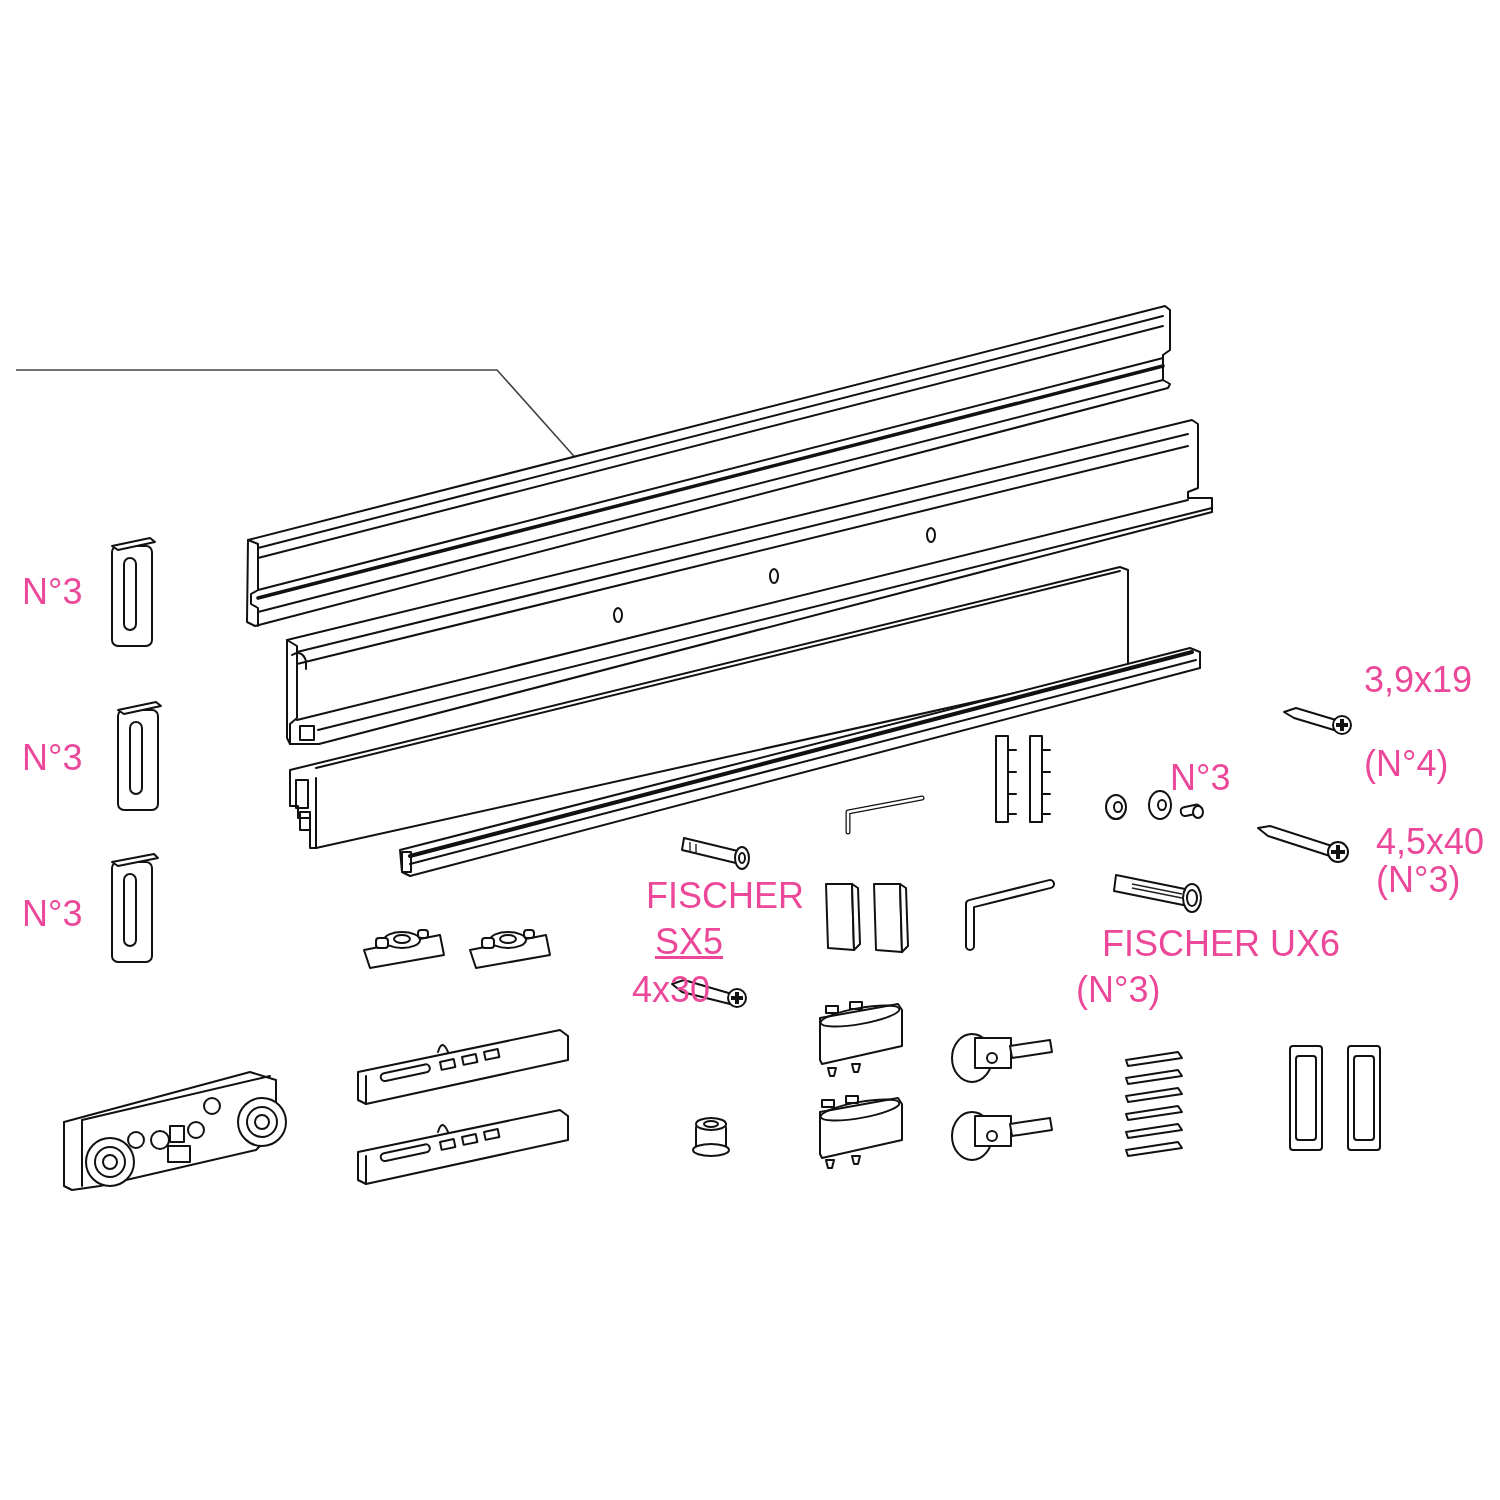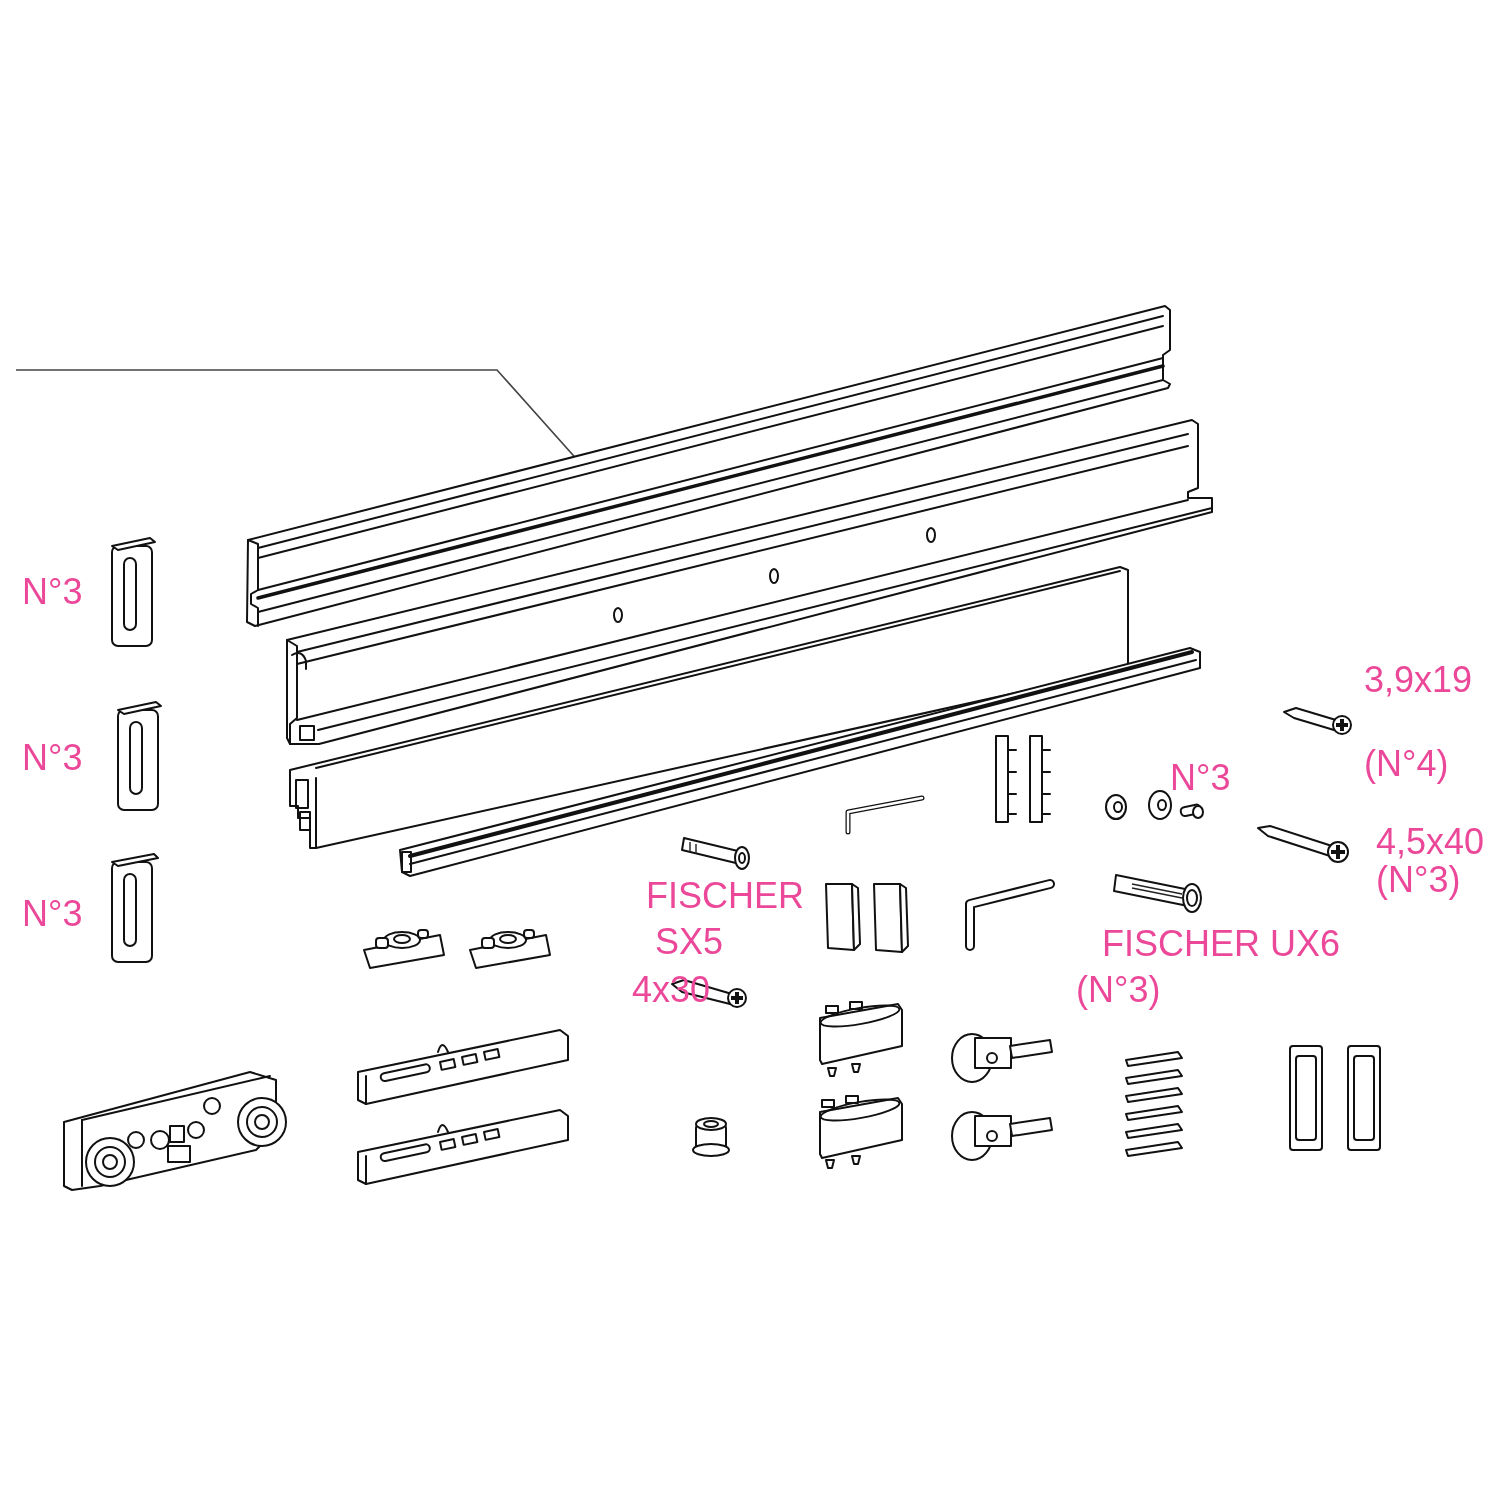--- a/index.html
+++ b/index.html
@@ -260,19 +260,19 @@
 
   <div class="lbl red" style="left:1364px;top:662px;">3,9x19</div>
   <div class="lbl red" style="left:1364px;top:746px;">(N°4)</div>
 
   <div class="lbl red" style="left:1170px;top:760px;">N°3</div>
 
   <div class="lbl red" style="left:1376px;top:824px;">4,5x40</div>
   <div class="lbl red" style="left:1376px;top:862px;">(N°3)</div>
 
   <div class="lbl red center" style="left:604px;top:878px;width:170px;margin-left:36px;">FISCHER</div>
-  <div class="lbl red center" style="left:604px;top:924px;width:170px;">SX5</div>
+  <div class="lbl red center" style="left:604px;top:924px;width:170px;text-decoration:underline;">SX5</div>
 
   <div class="lbl red" style="left:632px;top:972px;">4x30</div>
 
   <div class="lbl red" style="left:1076px;top:926px;margin-left:26px;">FISCHER UX6</div>
   <div class="lbl red" style="left:1076px;top:972px;">(N°3)</div>
 </div>
 
 </body></html>

